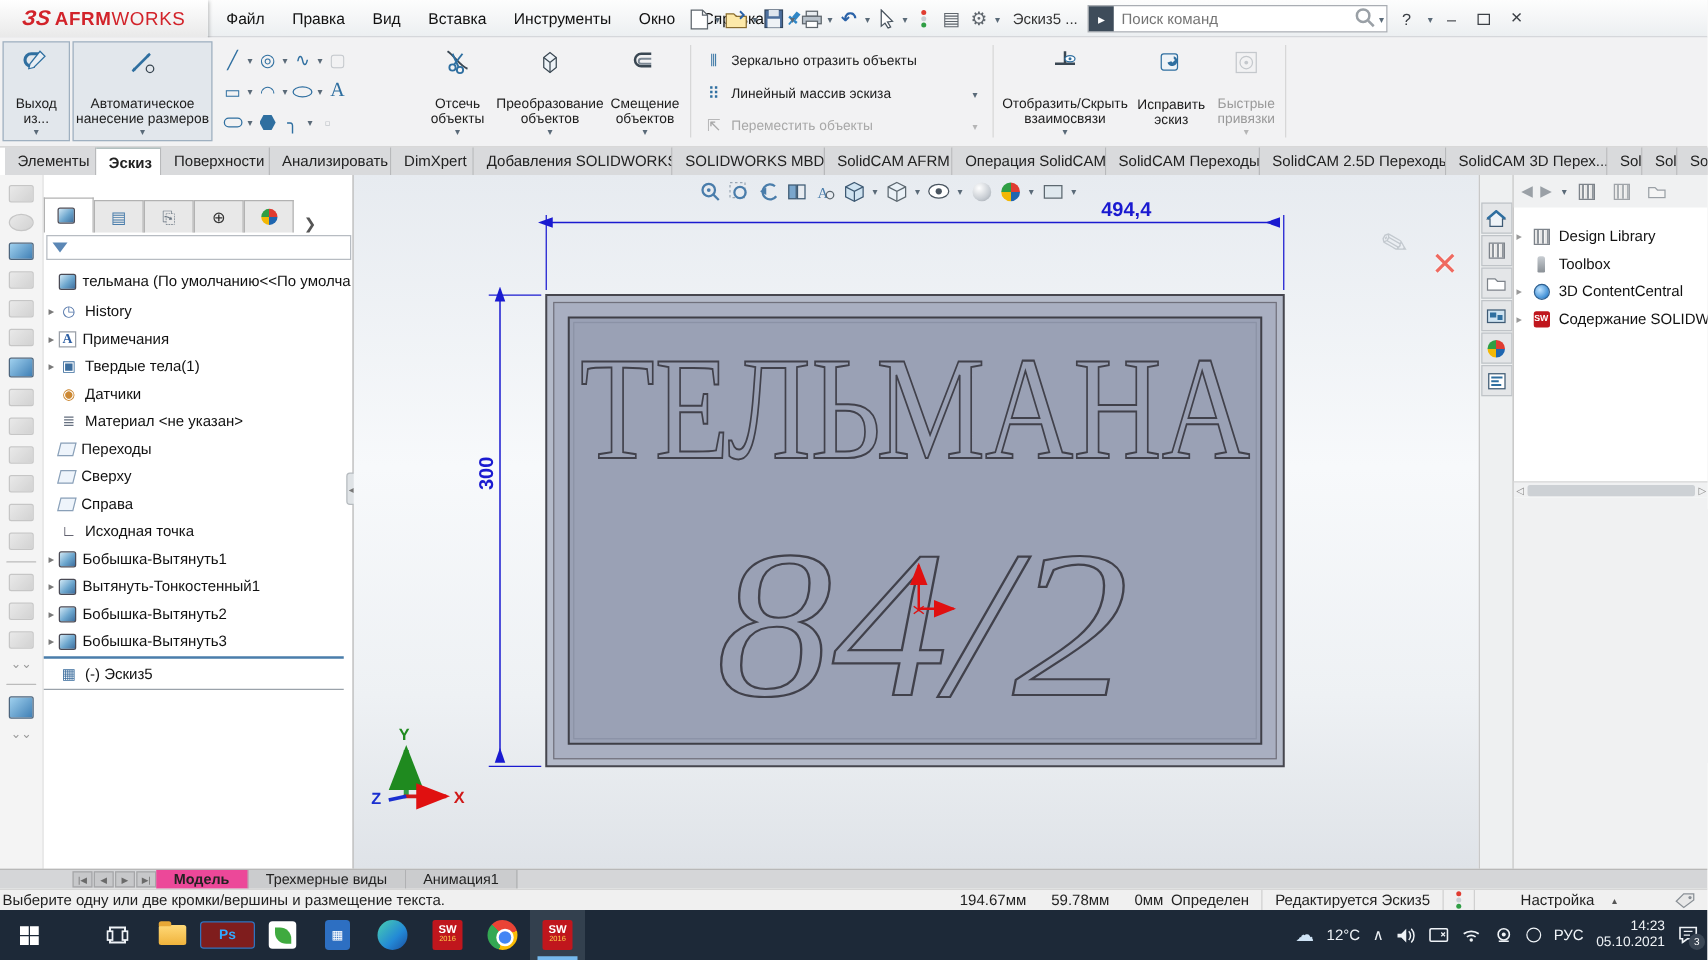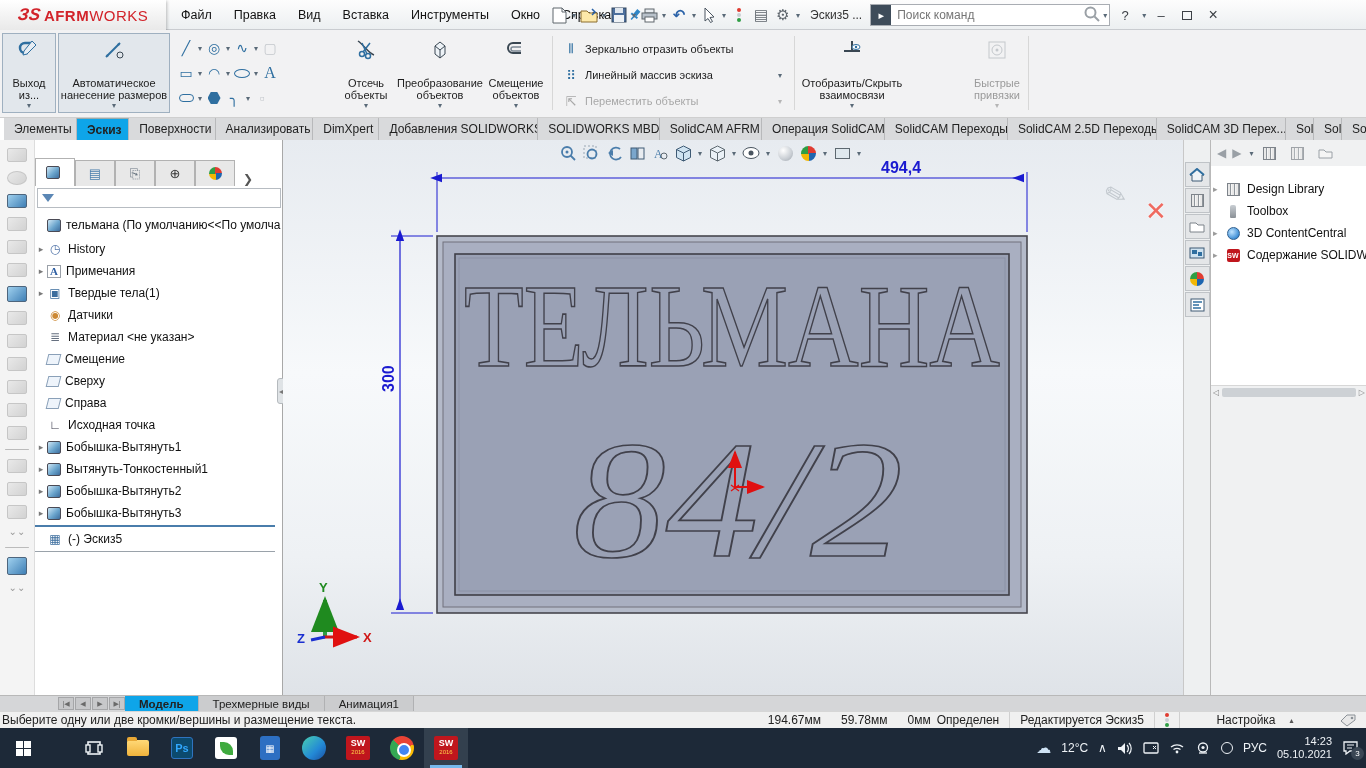--- a/index.html
+++ b/index.html
@@ -41,21 +41,21 @@
   .skgrid{position:absolute;left:176px;top:6px;width:158px;display:grid;grid-template-rows:24px 24px 24px;row-gap:1px}
   .skrow{display:flex;align-items:center}
   .ske{width:20px;height:20px;display:flex;align-items:center;justify-content:center;font-size:14px;color:#2f6fa0}
   .ske .pill{width:15px;height:8px;border:1.5px solid #2f6fa0;border-radius:5px}
   .ske .hexa{width:13px;height:12px;background:#2f6fa0;clip-path:polygon(25% 0,75% 0,100% 50%,75% 100%,25% 100%,0 50%)}
   .ske .ell{width:16px;height:9px;border:1.5px solid #2f6fa0;border-radius:50%}
   .ske.ghost{color:#c4c8cc}
   
   #tabbar{left:4px;top:118px;width:1366px;height:22px;background:#cfd0d2;display:flex;align-items:stretch}
   .ctab{display:flex;align-items:center;padding:0 10px;font-size:12px;color:#222;border-right:1px solid #b8b9bb;background:#d9dadc;white-space:nowrap;overflow:hidden}
-  .ctab.active{background:#0ea5e9;border-top:1px solid #9aa;font-weight:bold}
+  .ctab.active{background:#ffffff;border-top:1px solid #9aa;font-weight:bold}
   
   #main{left:0;top:140px;width:1366px;height:555px;background:#f0f0f0}
   
   #leftstrip{left:0;top:0;width:35px;height:555px;background:#f4f4f4;border-right:1px solid #ddd;display:flex;flex-direction:column;align-items:center;padding-top:8px;gap:9px}
   .lsi{width:20px;height:14px;border-radius:2px;background:linear-gradient(135deg,#e9e9e9,#d2d2d2);border:1px solid #c6c6c6}
   .lsi.blue{background:linear-gradient(135deg,#9fd0ee,#3f7fb5);border-color:#4d657d}
   .lsi.chev{background:none;border:0;color:#9a9a9a;font-size:10px;height:10px;line-height:8px;text-align:center}
   .lsi.sep{background:#bbb;border:0;height:1px;width:24px}
   
   #fpanel{left:35px;top:0;width:248px;height:555px;background:#fff;border-right:1px solid #a8a8a8}
@@ -98,41 +98,41 @@
   .swbox{width:13px;height:13px;background:#c0161d;color:#fff;font-size:7px;font-weight:bold;display:flex;align-items:center;justify-content:center;border-radius:2px}
   .screw{width:6px;height:13px;background:linear-gradient(#c9ced3,#8a9096);border-radius:2px 2px 1px 1px;position:relative}
   #tp-scroll{left:0;top:245px;width:156px;height:13px;background:#f0f1f2;border-top:1px solid #d7d7d7;display:flex;align-items:center;justify-content:space-between;padding:0 2px;color:#888;font-size:8px}
   #tp-scroll .thumb{flex:1;height:9px;background:#cdd1d5;margin:0 3px;border-radius:2px}
   #tp-rest{left:0;top:258px;width:156px;height:297px;background:#f0f1f2}
   
   #modeltabs{left:0;top:695px;width:1366px;height:16px;background:#d5d6d8;border-top:1px solid #b8b8b8;display:flex;align-items:stretch}
   .navbtns{display:flex;align-items:center;margin-left:58px;gap:1px}
   .navbtn{width:16px;height:13px;background:#c7c8ca;border:1px solid #a5a6a8;color:#6a6a6a;font-size:7px;display:flex;align-items:center;justify-content:center}
   .mtab{padding:0 14px;display:flex;align-items:center;font-size:11.5px;border-right:1px solid #b0b1b3;background:#cbccce;color:#222}
-  .mtab.active{background:#0ea5e9;font-weight:bold}
+  .mtab.active{background:#ec4899;font-weight:bold}
   
   #statusbar{left:0;top:711px;width:1366px;height:17px;background:#f0f0f0;border-top:1px solid #d6d6d6;display:flex;align-items:center;font-size:12px;color:#222}
   .sb-right{margin-left:auto;display:flex;align-items:center;height:100%}
   .sb-seg{padding:0 10px;display:flex;align-items:center;height:100%}
   .sb-div{width:1px;height:100%;background:#d0d0d0}
   .traffic{display:flex;flex-direction:column;gap:1px;align-items:center}
   .traffic i{width:4px;height:4px;border-radius:50%;display:block}
   
   #taskbar{left:0;top:728px;width:1366px;height:40px;background:#1d2938;display:flex;align-items:center}
   #start{width:46px;height:40px;display:flex;align-items:center;justify-content:center}
   .wingrid{display:grid;grid-template-columns:7px 7px;grid-template-rows:7px 7px;gap:1px}
   .wingrid i{background:#fff;display:block}
   #tb-search{width:322px;height:40px;background:#f3f4f5;display:flex;align-items:center;padding:0 10px;gap:8px;border:1px solid #5a6470}
   #tb-search input{border:0;outline:0;background:transparent;flex:1;font-size:13px;color:#555;font-family:inherit}
   .tbapp{width:44px;height:40px;display:flex;align-items:center;justify-content:center;position:relative}
   .tbapp.active{background:#33404e}
   .tbapp.active::after{content:"";position:absolute;bottom:0;left:6px;right:6px;height:3px;background:#76b9ed}
   .folder-ic{width:22px;height:16px;background:linear-gradient(#ffd978,#f0b33c);border-radius:2px;position:relative}
   .folder-ic::before{content:"";position:absolute;left:0;top:-3px;width:10px;height:4px;background:#e8a836;border-radius:2px 2px 0 0}
-  .ps-ic{width:22px;height:22px;background:#0c4a6e;border:1px solid #2f74c0;color:#31a8ff;font-weight:bold;font-size:11px;display:flex;align-items:center;justify-content:center;border-radius:3px}
+  .ps-ic{width:44px;height:22px;background:#7f1d1d;border:1px solid #2f74c0;color:#31a8ff;font-weight:bold;font-size:11px;display:flex;align-items:center;justify-content:center;border-radius:3px}
   .corel-ic{width:22px;height:22px;background:#fff;border-radius:3px;display:flex;align-items:center;justify-content:center}
   .leaf{width:13px;height:13px;background:#3faa3f;border-radius:0 70% 0 70%}
   .calc-ic{width:20px;height:24px;background:#2d6fc2;border-radius:3px;color:#fff;font-size:10px;display:flex;align-items:center;justify-content:center}
   .edge-ic{width:24px;height:24px;border-radius:50%;background:linear-gradient(135deg,#49d0b0,#2389d6 60%,#1b4fa0)}
   .sw-ic{width:24px;height:24px;background:#c0161d;border-radius:2px;color:#fff;display:flex;flex-direction:column;align-items:center;justify-content:center;font-size:9px;font-weight:bold;line-height:9px}
   .sw-ic small{font-size:6px;color:#ffd24a;font-weight:normal}
   .chrome-ic{width:24px;height:24px;border-radius:50%;background:conic-gradient(from -45deg,#ea4335 0 33%,#fbbc05 0 66%,#34a853 0 100%);position:relative}
   .chrome-ic::after{content:"";position:absolute;left:7px;top:7px;width:10px;height:10px;border-radius:50%;background:#4285f4;border:2px solid #fff}
   #tray{margin-left:auto;display:flex;align-items:center;gap:10px;color:#eef2f6;padding-right:6px;font-size:12px}
   .tray-ic{display:flex;align-items:center;justify-content:center;width:16px;height:16px}
@@ -347,20 +347,29 @@
         <svg width="22" height="22" viewBox="0 0 22 22">
           <line x1="11" y1="2" x2="11" y2="12" stroke="#3a4752" stroke-width="2"></line>
           <line x1="3" y1="12" x2="19" y2="12" stroke="#3a4752" stroke-width="2"></line>
           <ellipse cx="15" cy="8" rx="4" ry="2.5" fill="#fff" stroke="#2f6fa0"></ellipse>
           <circle cx="15" cy="8" r="1.2" fill="#2f6fa0"></circle>
         </svg>
       </span>
     <span class="rb-label">Отобразить/Скрыть взаимосвязи</span>
     <span class="caret rb-caret">▾</span>
   </div>
+  <div class="rb-big" style="left:906px;width:62px">
+    <span class="ico24">
+        <svg width="22" height="22" viewBox="0 0 22 22">
+          <rect x="3" y="4" width="13" height="13" rx="2" fill="#eef3f7" stroke="#2f6fa0"></rect>
+          <path d="M13 6a4 4 0 1 1-5 5l3-1 1 1 2-2-1-1z" fill="#2f6fa0"></path>
+        </svg>
+      </span>
+    <span class="rb-label">Исправить эскиз</span>
+  </div>
   <div class="rb-big" style="left:970px;width:54px">
     <span class="ico24">
         <svg width="20" height="20" viewBox="0 0 20 20">
           <rect x="2" y="2" width="16" height="16" fill="none" stroke="#c4c8cc"></rect>
           <circle cx="10" cy="10" r="5" fill="none" stroke="#c4c8cc"></circle>
           <circle cx="10" cy="10" r="1.5" fill="#c4c8cc"></circle>
         </svg>
       </span>
     <span class="rb-label dis">Быстрые привязки</span>
     <span class="caret rb-caret dis">▾</span>
@@ -461,21 +470,21 @@
           <span>Датчики</span>
         </div>
       <div class="trow" style="top:112px">
           <span class="tarr"></span>
           <span class="ti" style="color:#667080">≣</span>
           <span>Материал &lt;не указан&gt;</span>
         </div>
       <div class="trow" style="top:134px">
           <span class="tarr"></span>
           <span class="ti plane"></span>
-          <span>Смещение</span>
+          <span>Переходы</span>
         </div>
       <div class="trow" style="top:156px">
           <span class="tarr"></span>
           <span class="ti plane"></span>
           <span>Сверху</span>
         </div>
       <div class="trow" style="top:178px">
           <span class="tarr"></span>
           <span class="ti plane"></span>
           <span>Справа</span>

